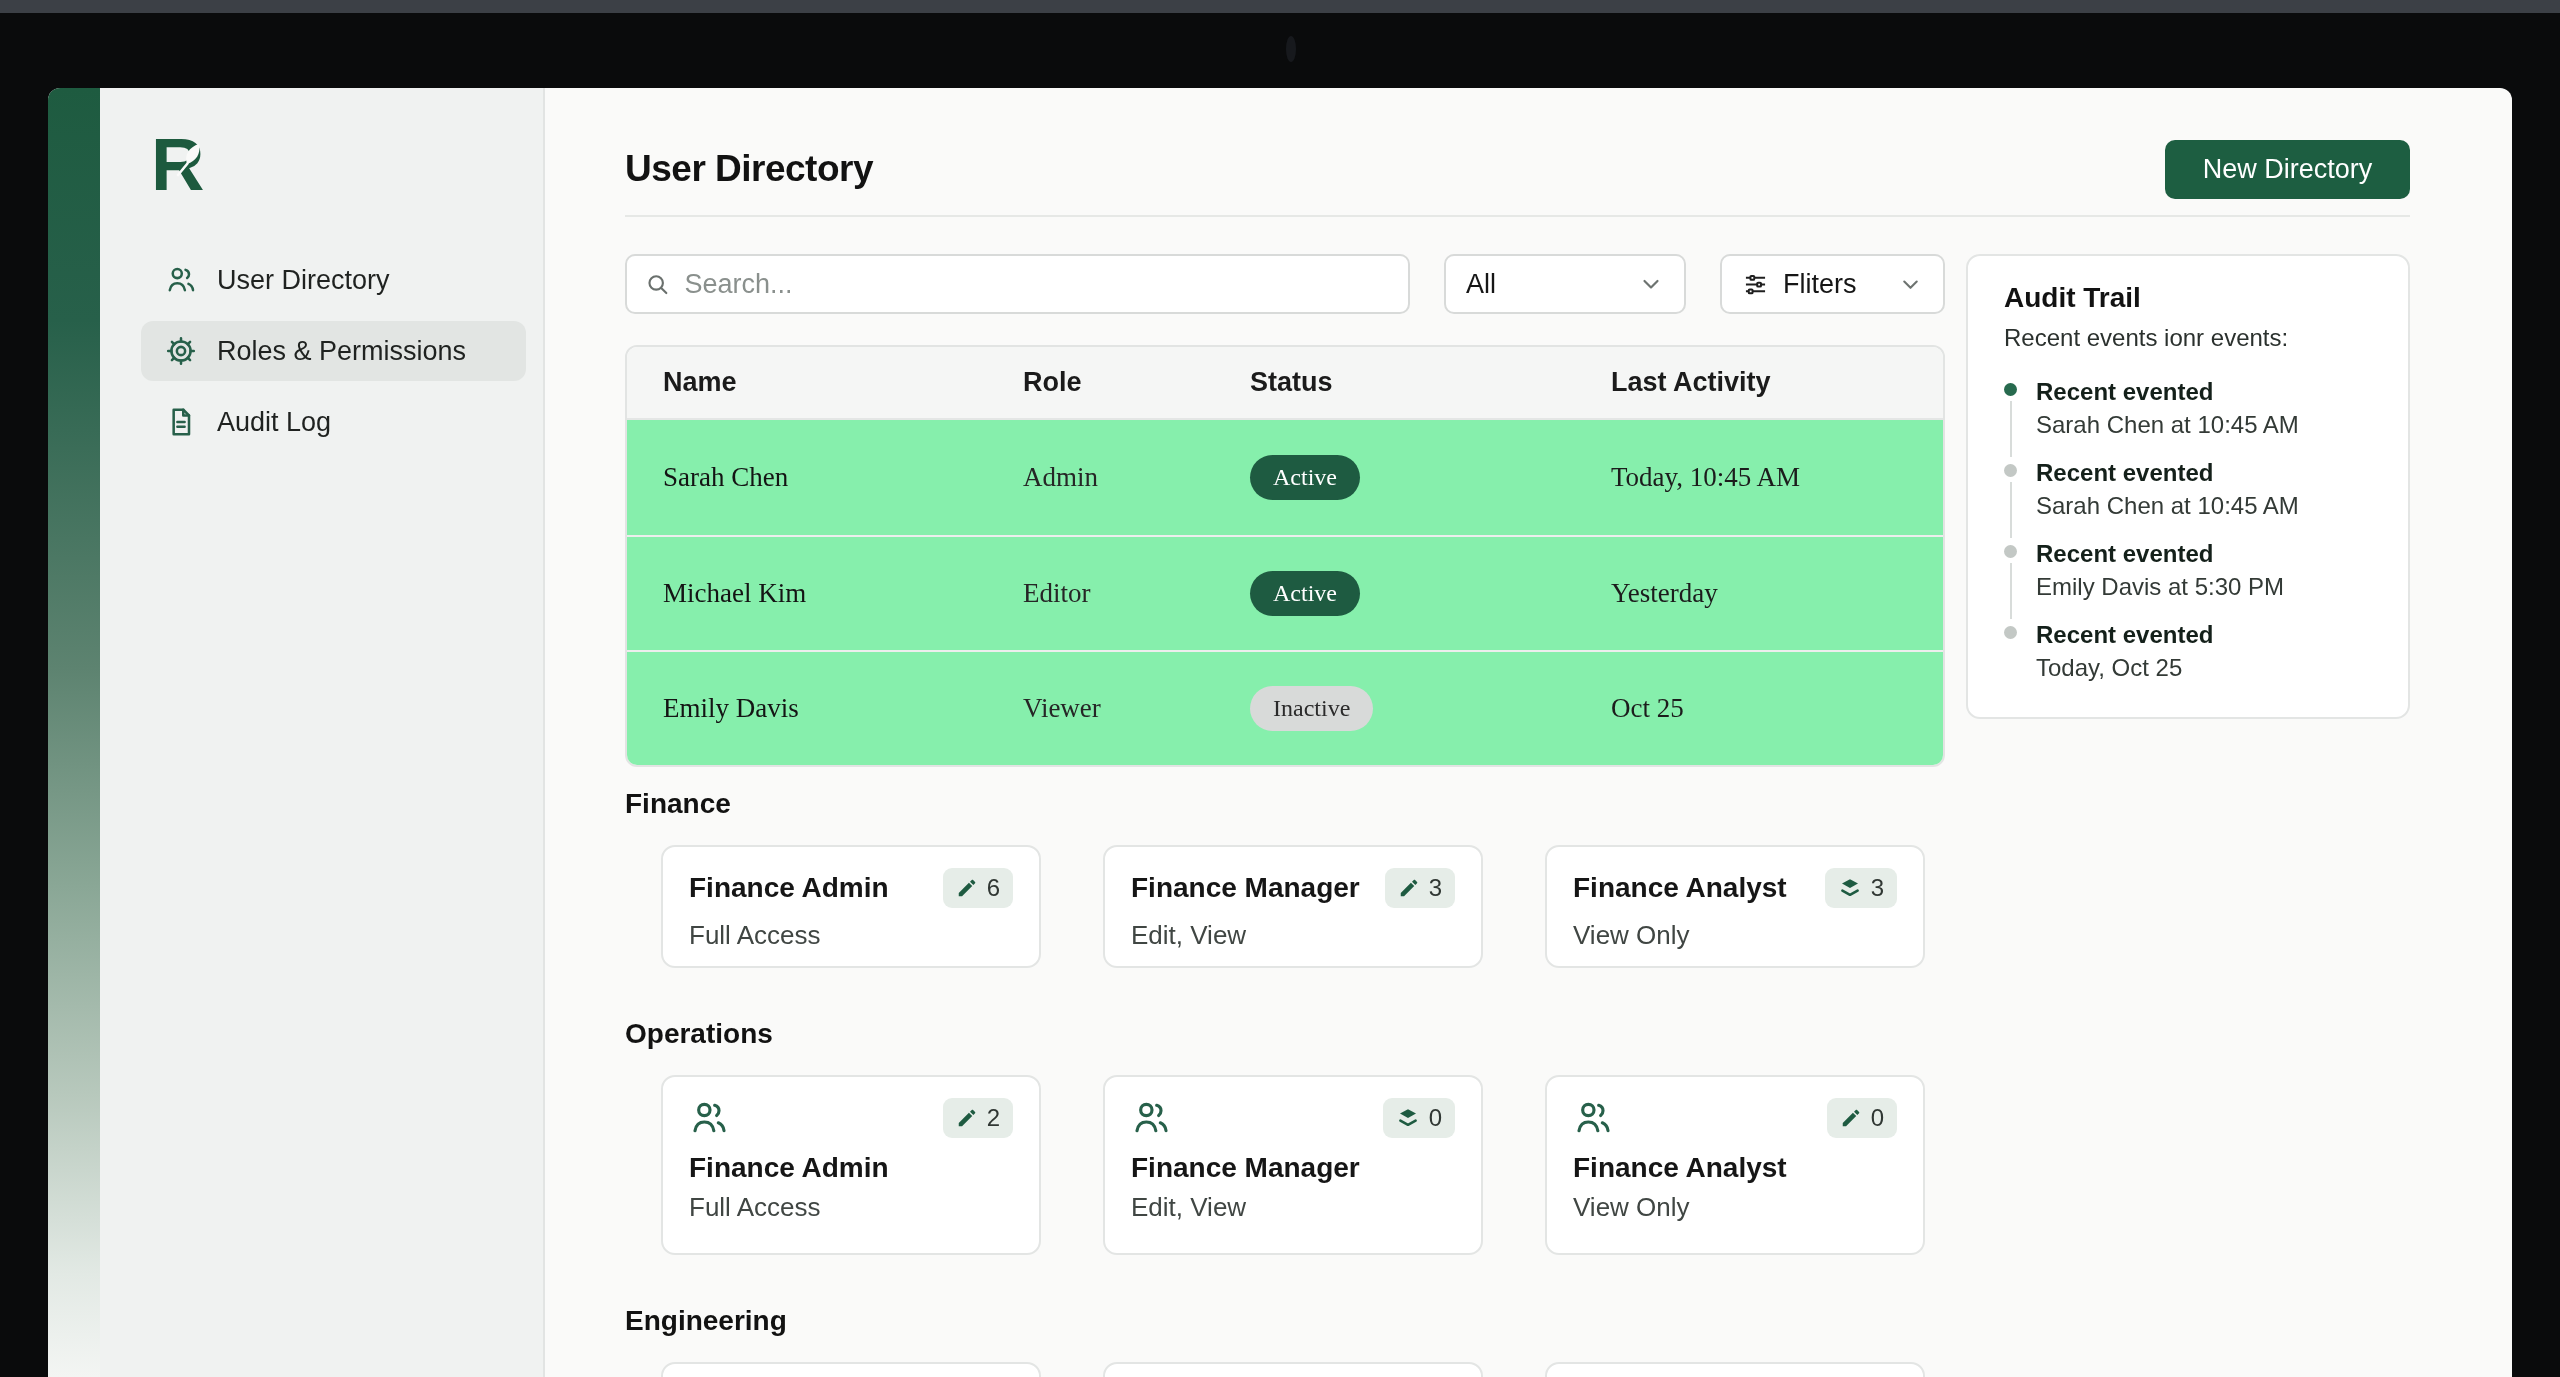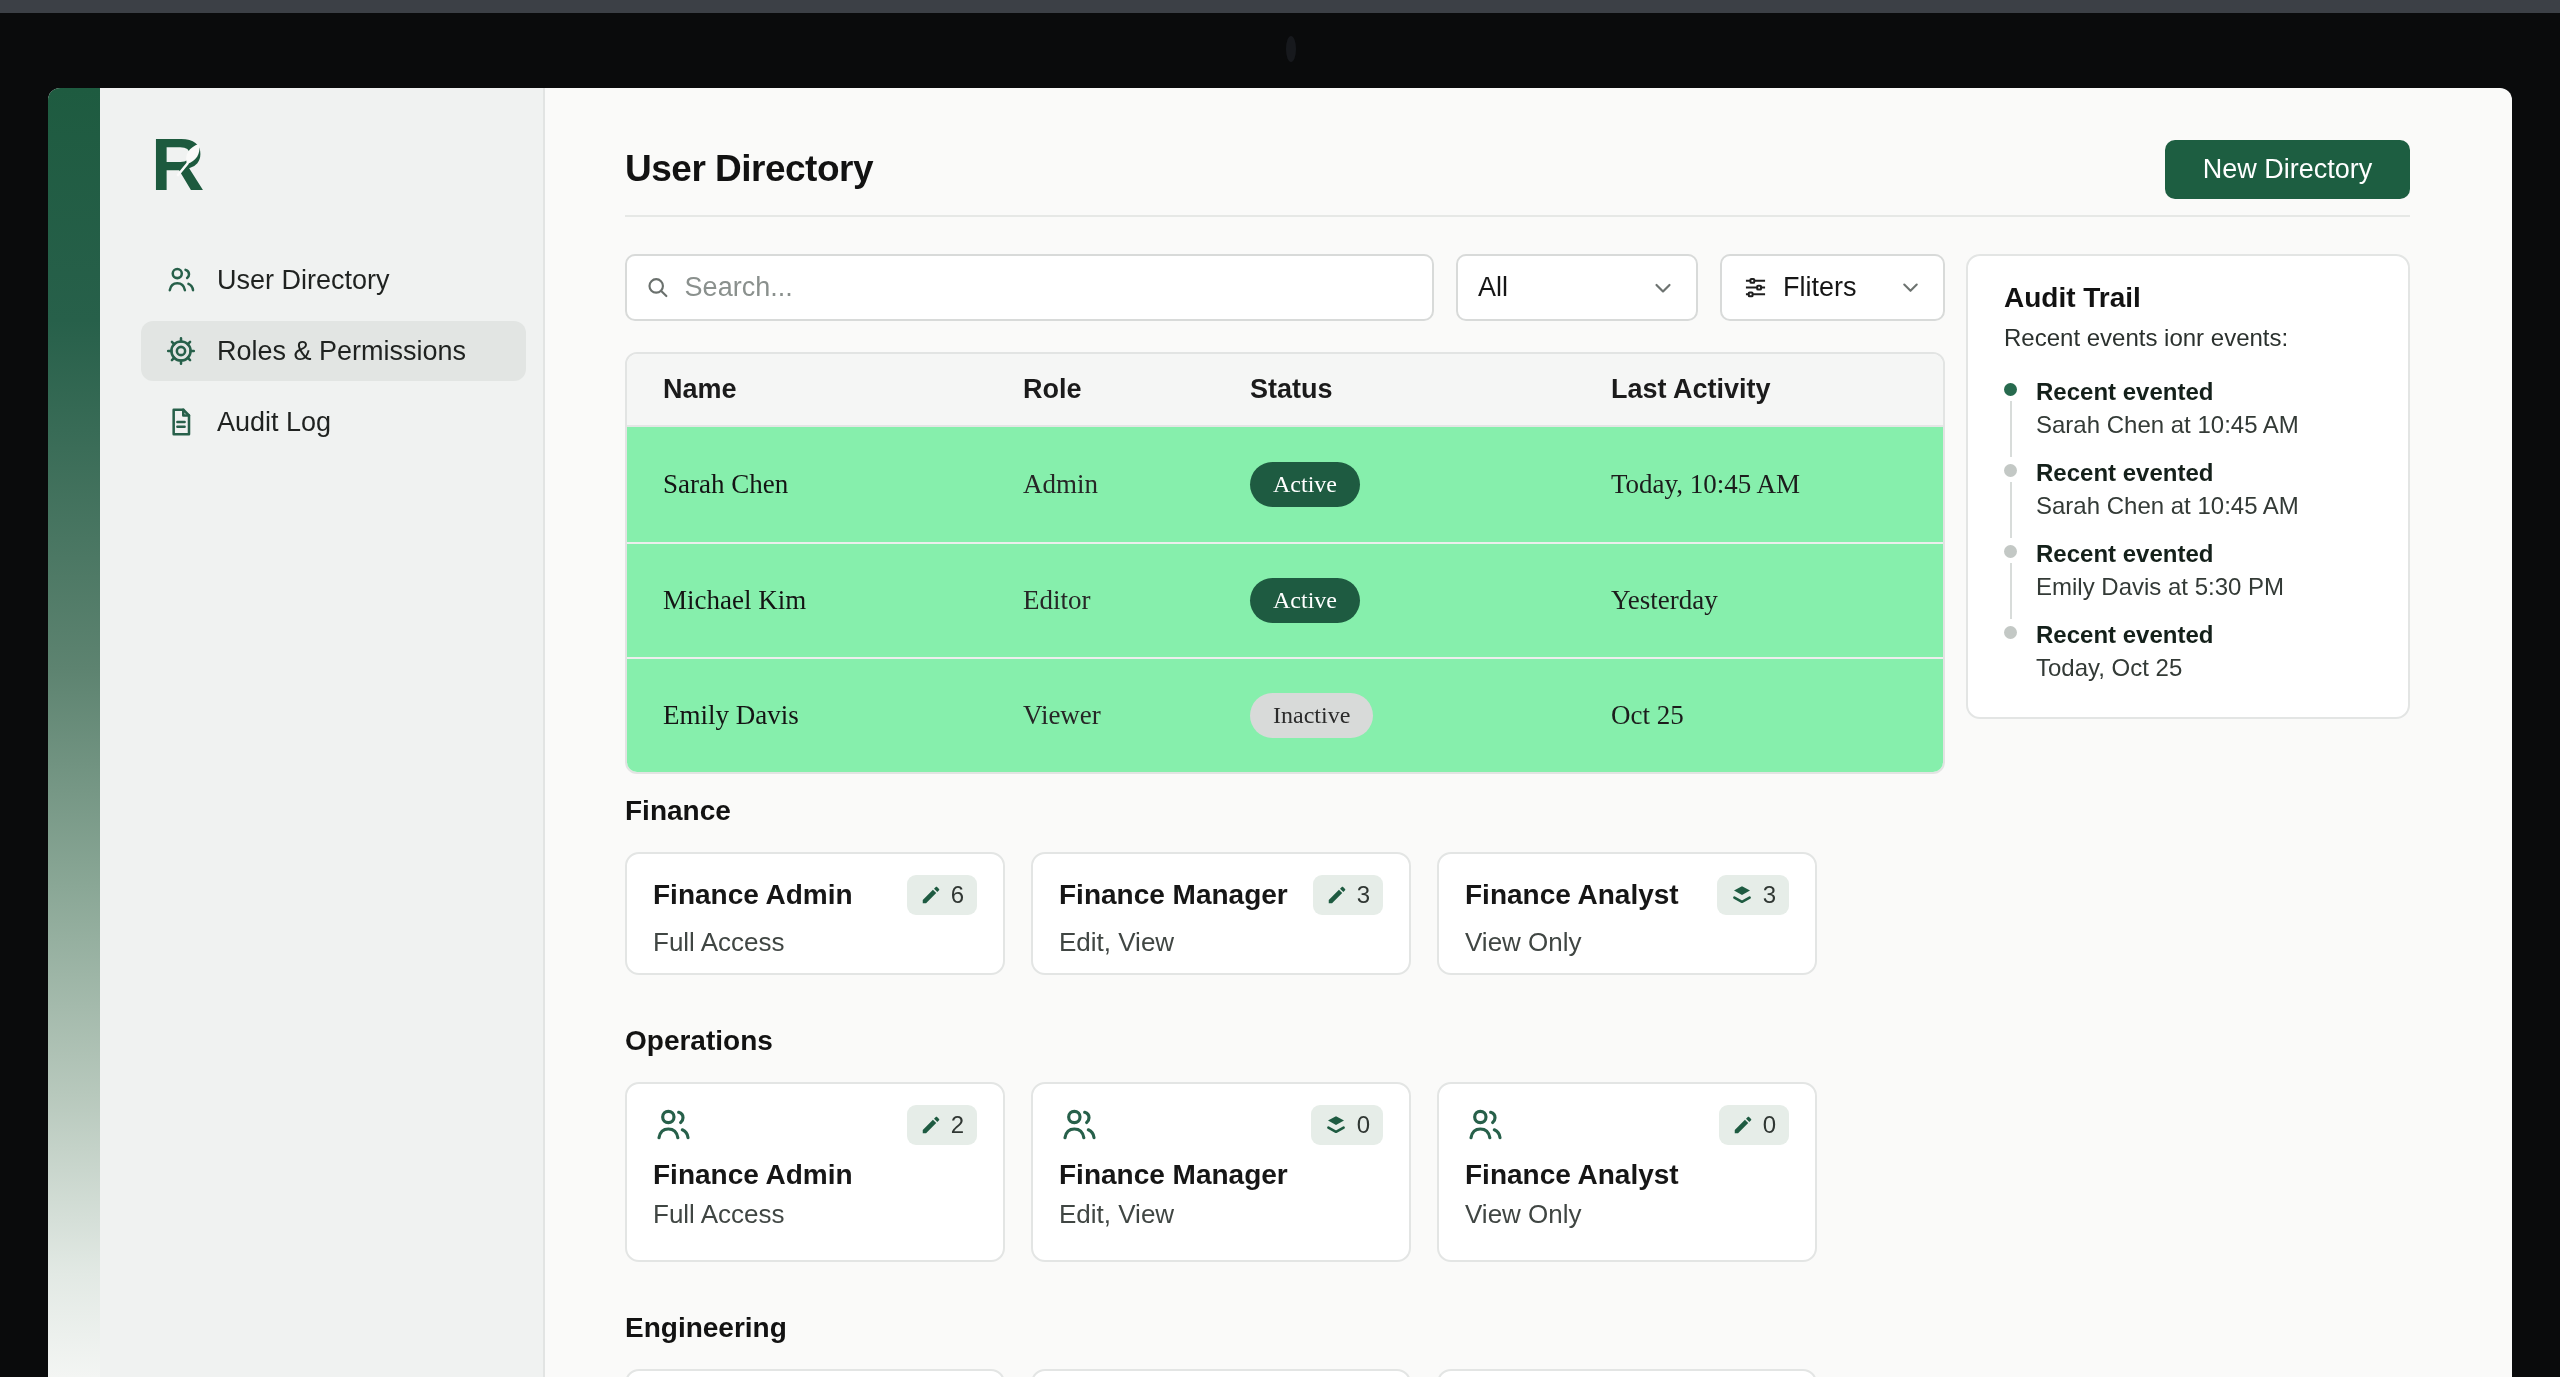--- a/index.html
+++ b/index.html
@@ -50,21 +50,21 @@
     background:#1d5e41; color:#fff; font-size:27px; font-weight:500; cursor:pointer;
     font-family:"Liberation Sans","DejaVu Sans",sans-serif;
   }
   .divider { margin-top:16px; border-top:2px solid #e6e8e6; }
 
   .content-row { display:flex; gap:21px; margin-top:37px; }
   .left-col { width:1320px; }
   .right-col { width:444px; }
 
   
-  .toolbar { display:flex; gap:22px; height:67px; }
+  .toolbar { display:flex; gap:34px; height:60px; }
   .search-box {
     flex:1; border:2px solid #d8dad9; border-radius:10px; background:#fff;
     display:flex; align-items:center; gap:14px; padding:0 18px;
   }
   .search-box input {
     border:none; outline:none; background:transparent; width:100%;
     font-size:27px; color:#1d1d1d; font-family:"Liberation Sans","DejaVu Sans",sans-serif;
   }
   .search-box input::placeholder { color:#8a908d; }
   .drop {
@@ -88,21 +88,21 @@
   .pill { display:inline-block; font-size:24px; font-weight:500; padding:9px 23px; border-radius:26px; }
   .pill.active { background:#1e5b41; color:#fff; }
   .pill.inactive { background:#d8dad9; color:#2b2b2b; }
 
   
   .section-title { margin-top:50px; font-size:28px; font-weight:700; color:#121212; }
   .section-title.first { margin-top:21px; }
   .cards { margin-top:25px; display:flex; gap:26px; }
   .card {
     width:380px; background:#fff; border:2px solid #e3e5e4; border-radius:14px;
-    padding:21px 26px; cursor:pointer;
+    padding:21px 26px; cursor:pointer;margin-left:36px;
   }
   .card.simple { height:123px; }
   .card.iconed { height:180px; }
   .card-top { display:flex; justify-content:space-between; align-items:center; }
   .card-title { font-size:28px; font-weight:700; color:#161616; }
   .card-sub { margin-top:12px; font-size:26px; color:#404643; }
   .iconed .card-title { margin-top:14px; }
   .iconed .card-sub { margin-top:8px; }
   .count-badge {
     display:flex; align-items:center; gap:9px; background:#e6edе8;

